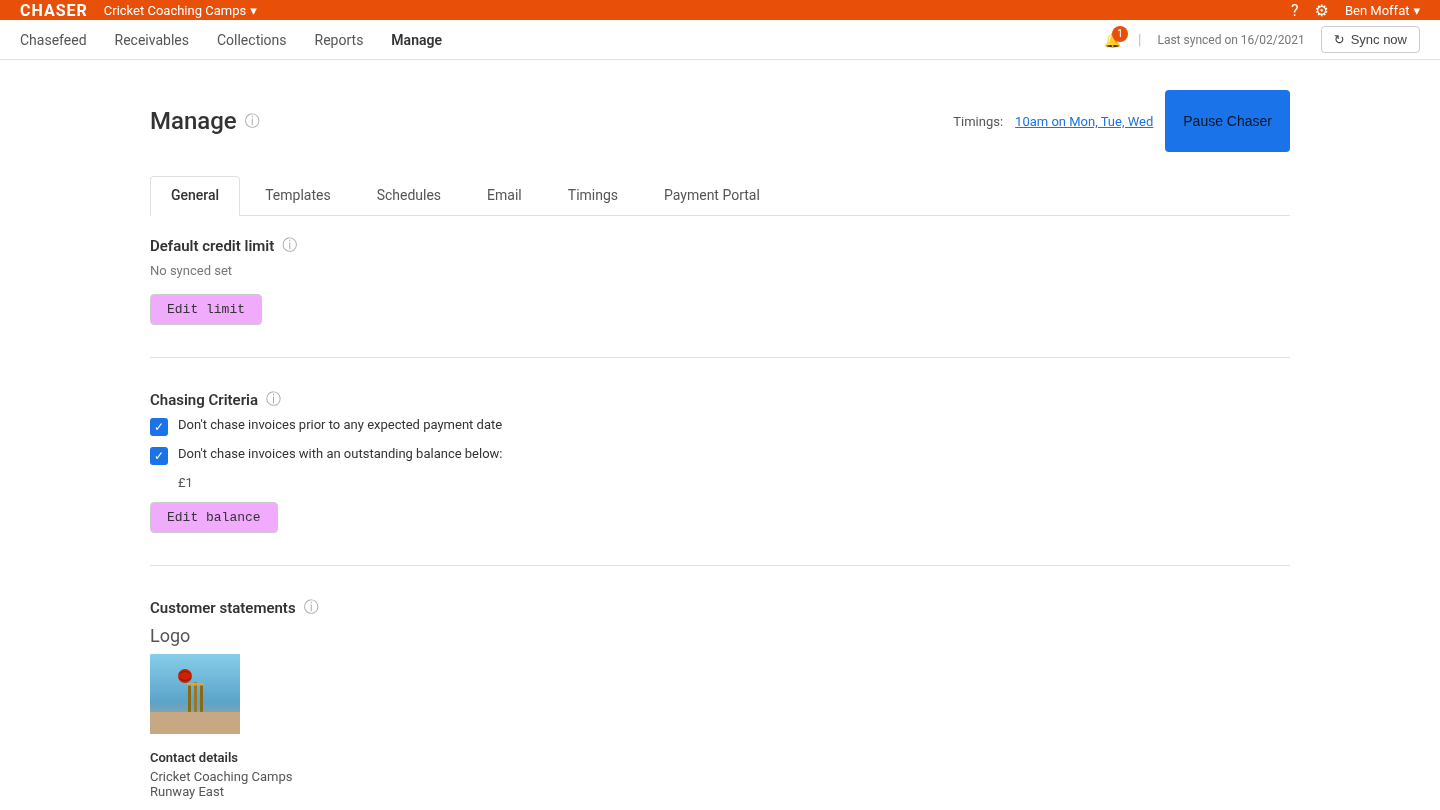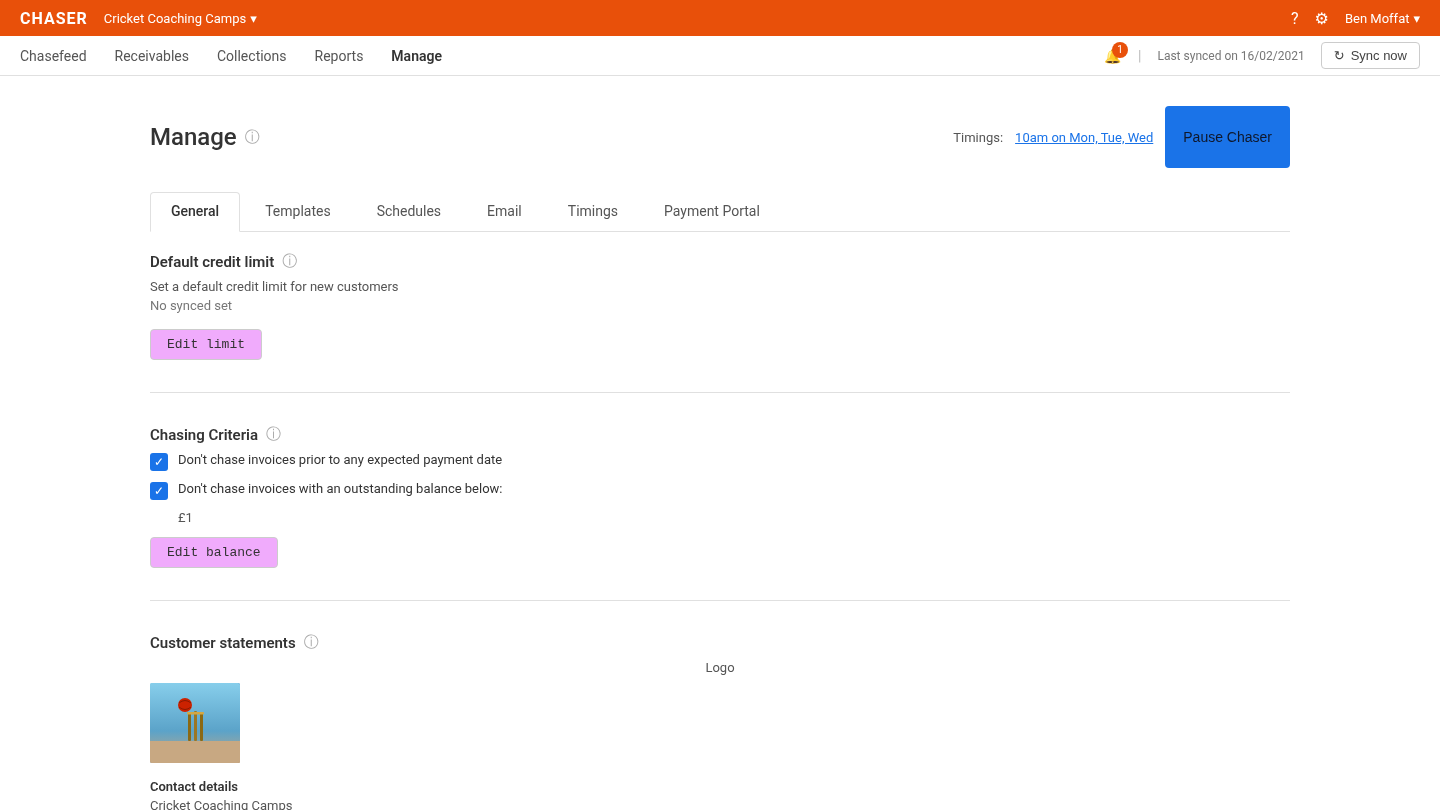--- a/index.html
+++ b/index.html
@@ -1,21 +1,21 @@
 <!DOCTYPE html>
 <html><head>
   <meta charset="utf-8">
   <style>
     * { box-sizing: border-box; margin: 0; padding: 0; }
     body { font-family: -apple-system, BlinkMacSystemFont, 'Segoe UI', Roboto, sans-serif; font-size: 14px; color: #333; background: #fff; }
 
     
     .topbar {
       background: #E8500A;
-      height: 36px;
+      height: 20px;
       display: flex;
       align-items: center;
       padding: 8px 20px;
       justify-content: space-between;
     }
     .topbar-left { display: flex; align-items: center; gap: 16px; }
     .topbar-brand { color: #fff; font-weight: 700; font-size: 16px; letter-spacing: 1px; }
     .topbar-company { display: flex; align-items: center; gap: 4px; color: #fff; font-size: 13px; }
     .topbar-right { display: flex; align-items: center; gap: 16px; color: #fff; font-size: 13px; }
     .topbar-icon { color: #fff; font-size: 16px; cursor: pointer; }
@@ -93,21 +93,21 @@
     .checkbox-row { display: flex; align-items: flex-start; gap: 10px; margin-bottom: 10px; }
     .checkbox-custom {
       width: 18px; height: 18px; background: #1a73e8; border-radius: 3px;
       display: flex; align-items: center; justify-content: center; flex-shrink: 0; margin-top: 1px;
     }
     .checkbox-custom .check { color: #fff; font-size: 12px; }
     .checkbox-label { font-size: 13px; color: #333; }
     .balance-value { font-size: 13px; color: #555; margin-left: 28px; margin-bottom: 12px; }
 
     
-    .logo-label { font-size: 13px; color: #555; margin-bottom: 8px; text-align: center; }
+    .logo-label { font-size: 18px; color: #555; margin-bottom: 8px; }
     .logo-img {
       width: 90px; height: 80px; background: linear-gradient(135deg, #87CEEB 0%, #4a90d9 40%, #2c5f8a 70%, #8B4513 100%);
       border-radius: 2px; overflow: hidden; position: relative;
     }
     
     .contact-details-title { font-size: 13px; font-weight: 600; color: #333; margin-top: 16px; margin-bottom: 4px; }
     .contact-detail-line { font-size: 13px; color: #555; }
   </style>
 </head>
 <body>
@@ -173,21 +173,20 @@
     <div class="tab">Email</div>
     <div class="tab">Timings</div>
     <div class="tab">Payment Portal</div>
   </div>
 
   <div class="section">
     <div class="section-title-row">
       <span class="section-title">Default credit limit</span>
       <span class="help-icon">ⓘ</span>
     </div>
-    <p class="section-desc">Set a default credit limit for new customers</p>
     <p class="section-sub">No synced set</p>
     <button class="outline-btn">Edit limit</button>
   </div>
 
   <div class="section">
     <div class="section-title-row">
       <span class="section-title">Chasing Criteria</span>
       <span class="help-icon">ⓘ</span>
     </div>
     <div class="checkbox-row">

